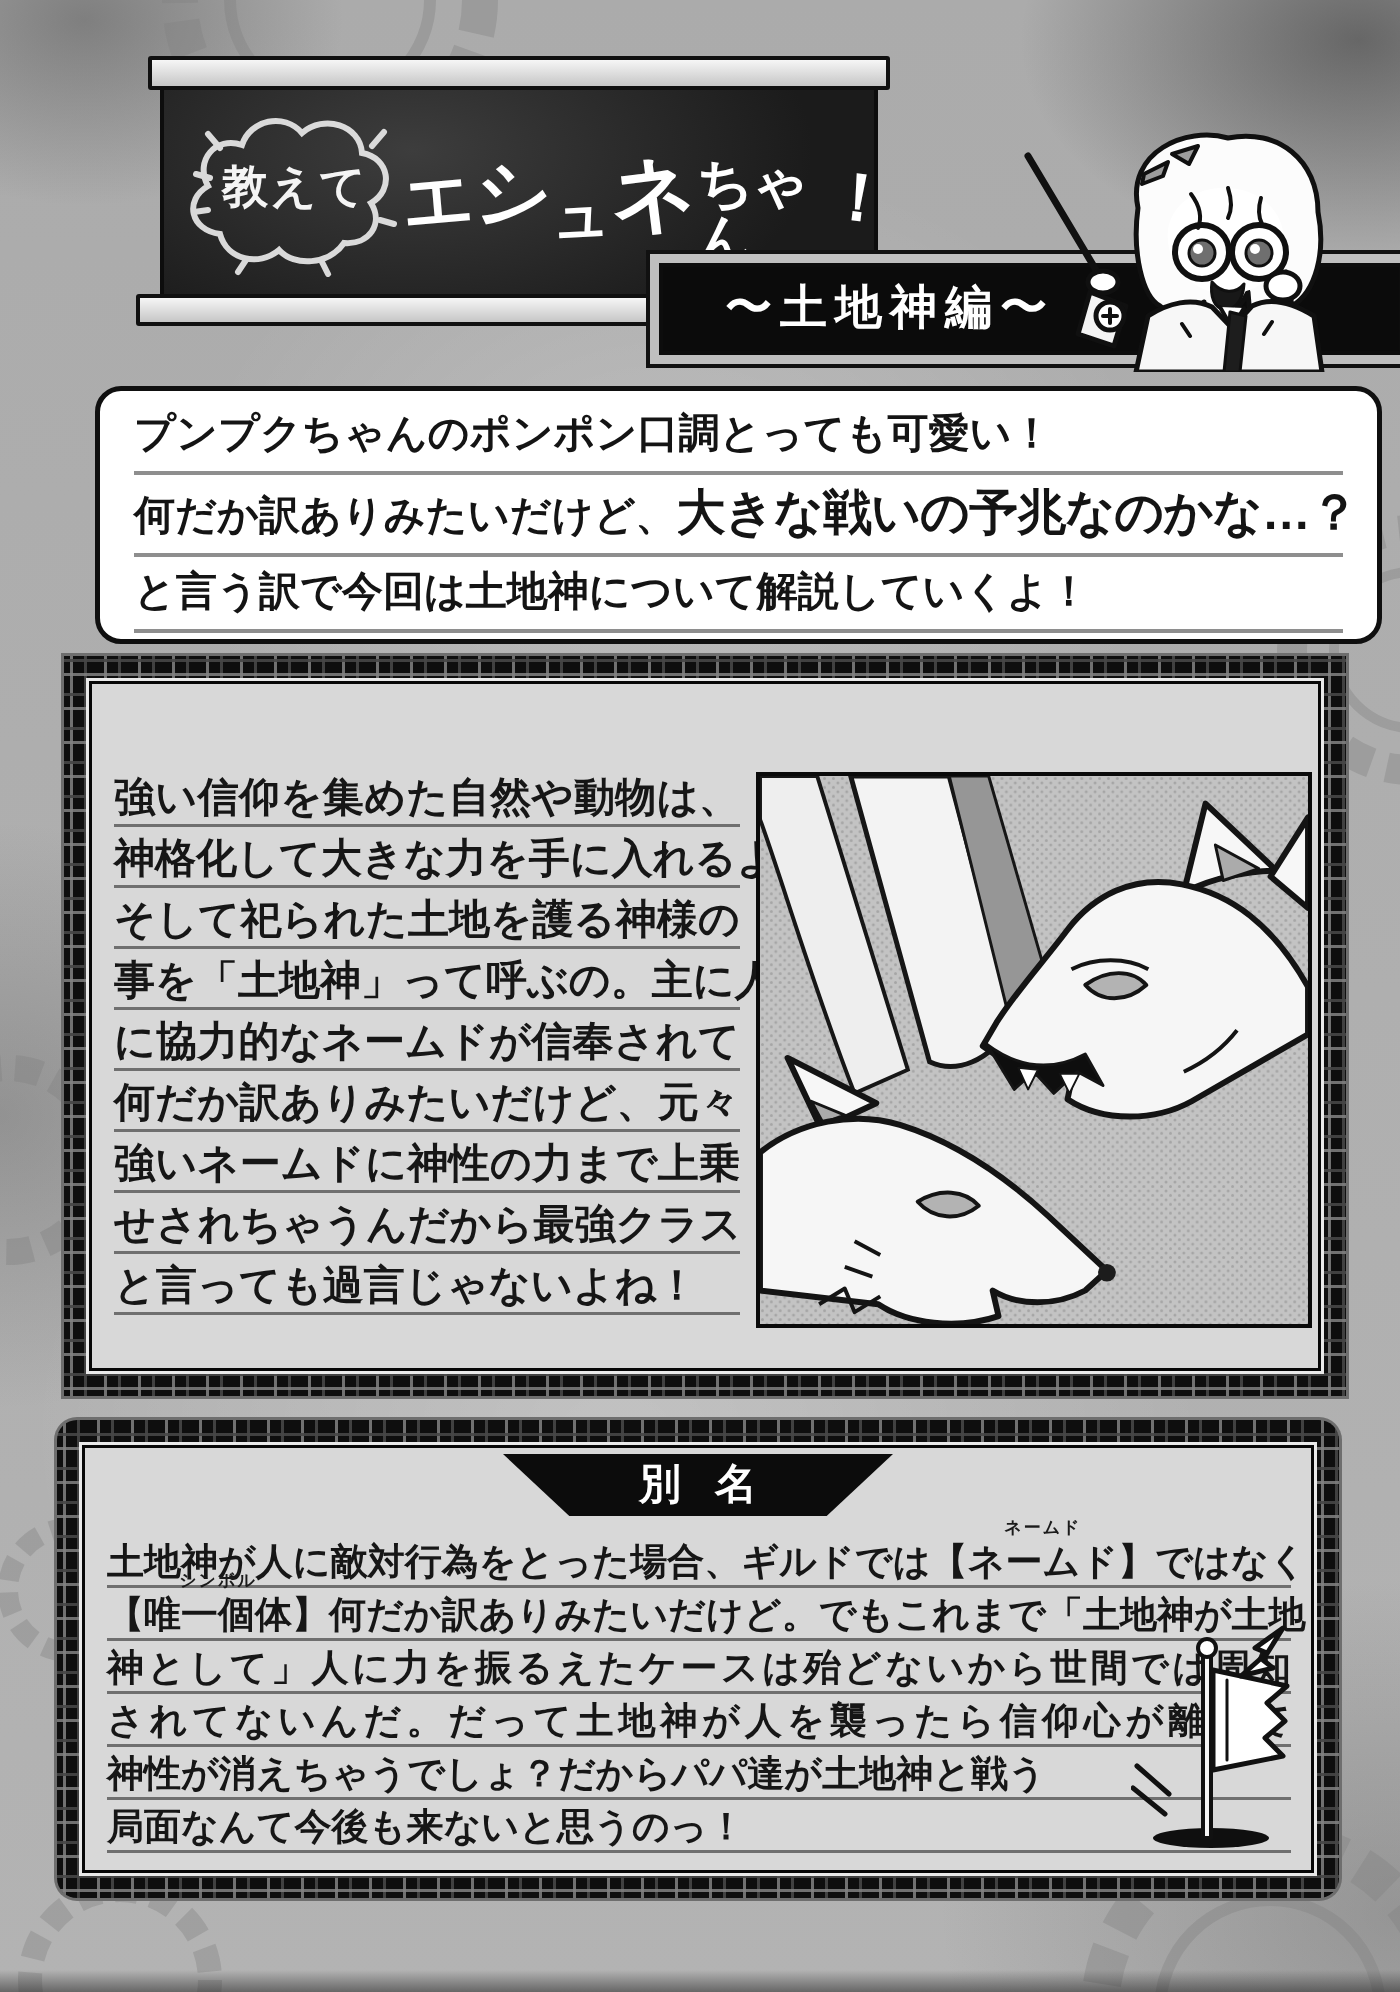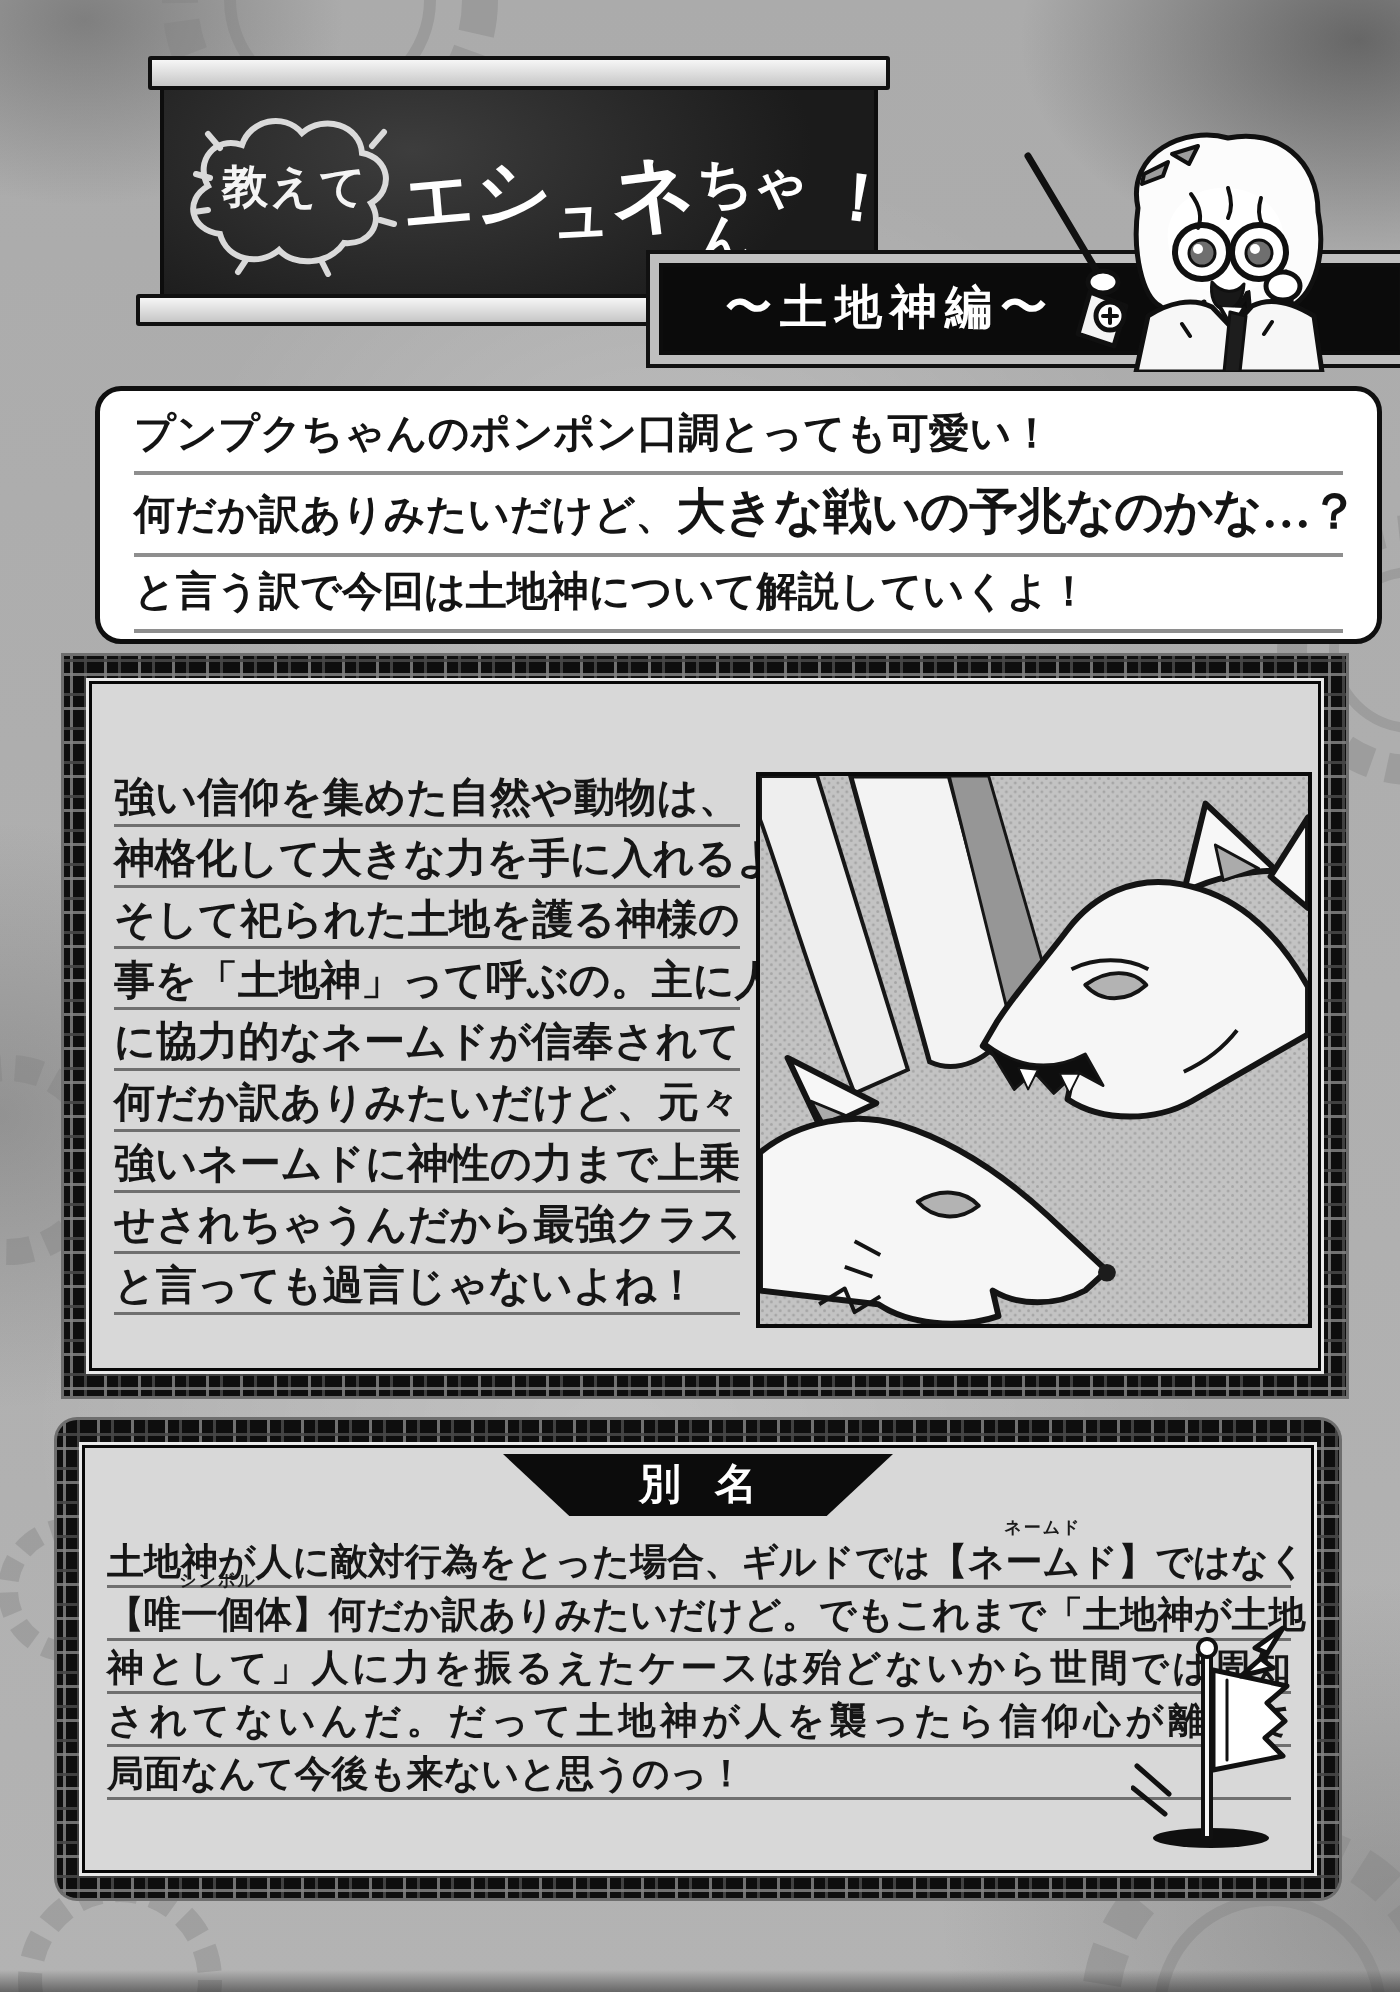--- a/index.html
+++ b/index.html
@@ -47,21 +47,21 @@
   .sub-label{color:#ffffff;font-size:47px;font-weight:900;letter-spacing:8px;
     line-height:88px;padding-left:66px;white-space:nowrap;}
 
   .mascot{position:absolute;left:986px;top:110px;width:350px;height:262px;z-index:6;}
 
   
   .bubble{position:absolute;left:95px;top:386px;width:1287px;height:258px;z-index:2;
     background:#ffffff;border:5px solid #0f0f0f;border-radius:26px;padding:8px 34px 0;}
   .b-line{position:relative;height:76px;line-height:68px;font-size:41px;font-weight:700;
     color:#141414;border-bottom:4px solid #8e8e8e;white-space:nowrap;}
-  .b-line.mid{height:82px;line-height:74px;font-family:Liberation Serif, serif;}
+  .b-line.mid{height:82px;line-height:74px;}
   .emph{font-size:49px;font-weight:900;letter-spacing:-1px;}
 
   
   .panel{position:absolute;background-color:#0e0e0e;padding:25px;z-index:2;
     background-image:
       repeating-linear-gradient(0deg, transparent 0 6px, rgba(130,130,130,.85) 6px 9px, transparent 9px 20px, rgba(70,70,70,.9) 20px 23px, transparent 23px 34px),
       repeating-linear-gradient(90deg, transparent 0 6px, rgba(130,130,130,.85) 6px 9px, transparent 9px 20px, rgba(70,70,70,.9) 20px 23px, transparent 23px 34px);
     box-shadow:0 0 0 3px #6e6e6e;}
   .panel-inner{position:relative;width:100%;height:100%;background:#d8d8d8;
     border:3px solid #070707;box-shadow:0 0 0 3px #e9e9e9;}
@@ -264,20 +264,21 @@
       <div class="bannerB">別名</div>
       <div class="pB-text">
         <div class="p-line">
           <span>土地神が人に敵対行為をとった場合、ギルドでは【</span><span class="term"><span class="furi">ネームド</span><span>ネームド</span></span><span>】ではなく</span>
         </div>
         <div class="p-line">
           <span>【</span><span class="term"><span class="furi">シンボル</span><span>唯一個体</span></span><span>】何だか訳ありみたいだけど。でもこれまで「土地神が土地</span>
         </div>
         <div class="p-line just">神として」人に力を振るえたケースは殆どないから世間では周知</div>
         <div class="p-line just">されてないんだ。だって土地神が人を襲ったら信仰心が離れて</div>
+        <div class="p-line">神性が消えちゃうでしょ？だからパパ達が土地神と戦う</div>
         <div class="p-line">局面なんて今後も来ないと思うのっ！</div>
       </div>
 
       <svg class="flag" viewBox="0 0 168 238">
         <g stroke="#111111" stroke-linejoin="round" stroke-linecap="round">
           <ellipse cx="80" cy="214" rx="58" ry="10" fill="#0f0f0f" stroke-width="0"></ellipse>
           <rect x="72" y="30" width="8" height="184" fill="#f6f6f6" stroke-width="4"></rect>
           <circle cx="76" cy="24" r="9" fill="#ffffff" stroke-width="4"></circle>
           <path d="M82,46 L156,62 L136,79 L154,97 L134,114 L152,132 L82,146 Z" fill="#ffffff" stroke-width="5"></path>
           <path d="M96,56 L96,136" fill="none" stroke-width="3"></path>

